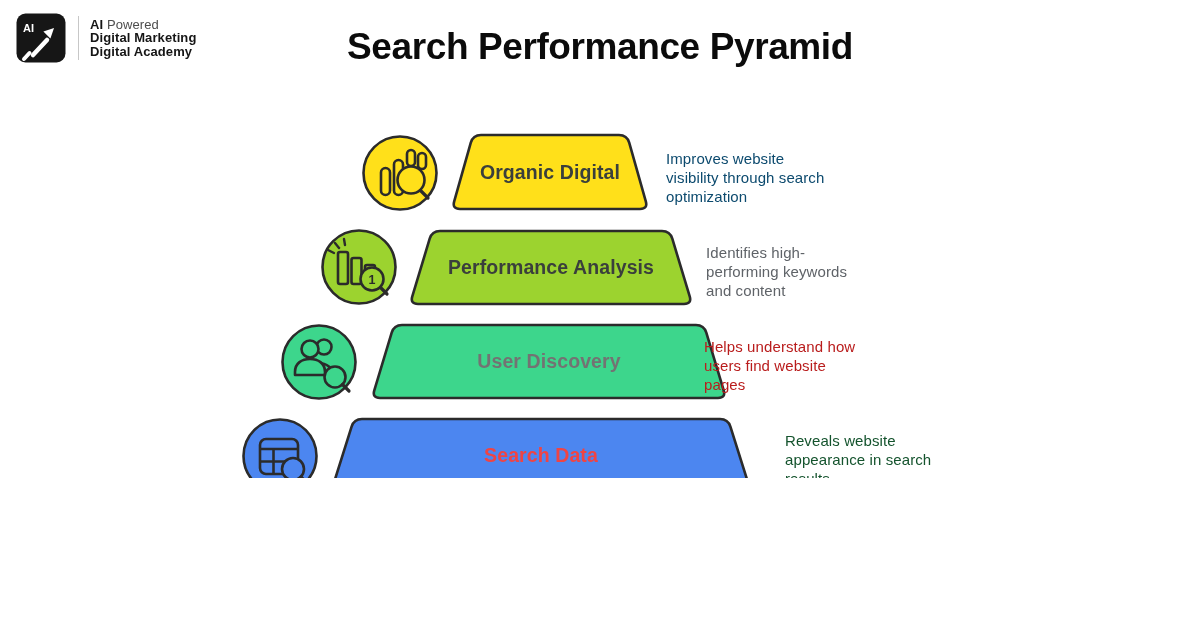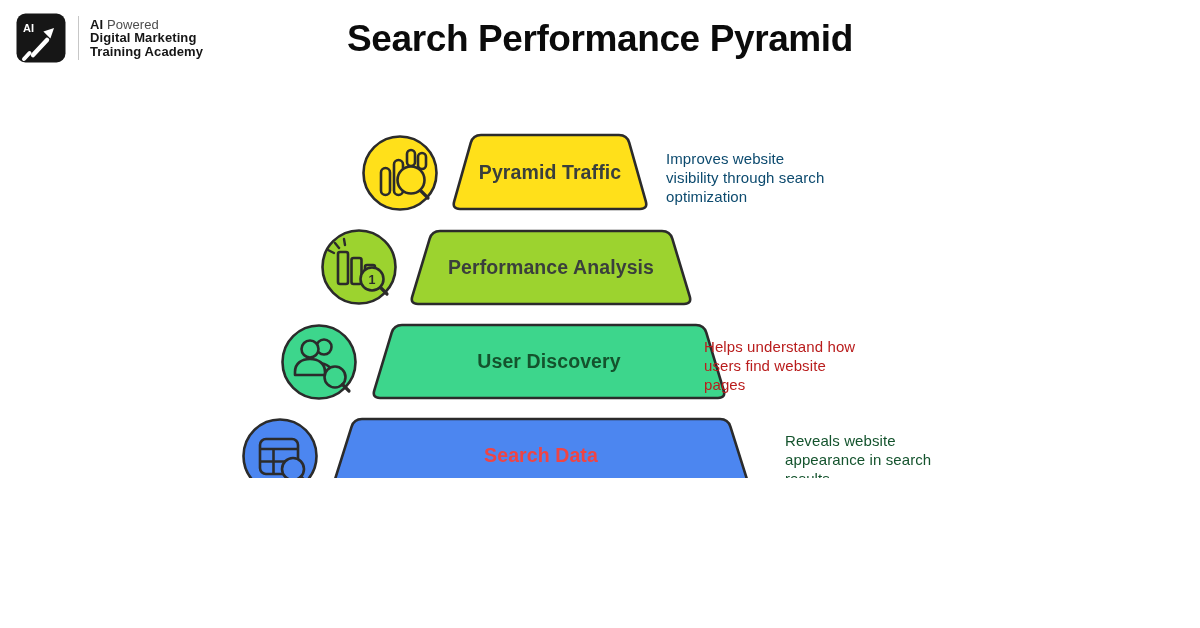--- a/index.html
+++ b/index.html
@@ -7,21 +7,21 @@
     position:relative;width:1200px;height:478px;background:#ffffff;overflow:hidden;
     font-family:"Liberation Sans","DejaVu Sans",sans-serif;
   }
   
   .logo{position:absolute;left:16px;top:13px;display:flex;align-items:center;}
   .logo-badge{display:block;}
   .logo-divider{width:1px;height:44px;background:#c7c7c7;margin:0 11px 0 12px;}
   .logo-text{font-size:13px;line-height:13.5px;color:#151515;font-weight:700;letter-spacing:.1px;}
   .logo-text .rest{font-weight:400;color:#4d4d4d;}
   .page-title{
-    position:absolute;left:0;right:0;top:18px;margin:0;text-align:center;
+    position:absolute;left:0;right:0;top:18px;margin:8px;text-align:center;
     font-size:37px;font-weight:700;color:#0b0b0b;letter-spacing:-0.4px;
   }
   
   .level{position:absolute;}
   .level svg{display:block;}
   .level-label{
     position:absolute;inset:0;display:flex;align-items:center;justify-content:center;
     font-size:19.5px;font-weight:700;letter-spacing:.1px;
   }
   .icon-circle{position:absolute;}
@@ -40,40 +40,40 @@
       <rect x="0.5" y="0.5" width="49" height="49" rx="9" fill="#161616"></rect>
       <text x="7" y="19" font-size="11" font-weight="700" fill="#ffffff">AI</text>
       <line x1="17" y1="42" x2="31" y2="27" stroke="#ffffff" stroke-width="4.5" stroke-linecap="round"></line>
       <polygon points="38,15 34.4,25.6 27.4,18.6" fill="#ffffff"></polygon>
       <line x1="8" y1="46" x2="13.5" y2="40" stroke="#ffffff" stroke-width="4" stroke-linecap="round"></line>
     </svg>
     <div class="logo-divider"></div>
     <div class="logo-text">
       <div><span class="bold">AI</span> <span class="rest">Powered</span></div>
       <div>Digital Marketing</div>
-      <div>Training Academy</div>
+      <div>Digital Academy</div>
     </div>
   </div>
 
   <h1 class="page-title">Search Performance Pyramid</h1>
 
   <svg class="icon-circle" style="left:360px;top:133px" width="80" height="80" viewBox="0 0 80 80">
     <circle cx="40" cy="40" r="36.5" class="ink" stroke-width="2.6" fill="#FFE01A" stroke="#2B2B2B"></circle>
     <rect x="21" y="35" width="9" height="27" rx="4.5" fill="none" class="ink" stroke-width="2.6" stroke="#2B2B2B"></rect>
     <rect x="34" y="27" width="9" height="35" rx="4.5" fill="none" class="ink" stroke-width="2.6" stroke="#2B2B2B"></rect>
     <rect x="47" y="17" width="8" height="16" rx="4" fill="none" class="ink" stroke-width="2.6" stroke="#2B2B2B"></rect>
     <rect x="58" y="20" width="8" height="16" rx="4" fill="none" class="ink" stroke-width="2.6" stroke="#2B2B2B"></rect>
     <circle cx="51" cy="47" r="13.5" class="ink" stroke-width="2.6" fill="#FFE01A" stroke="#2B2B2B"></circle>
     <line x1="60.5" y1="57.5" x2="68" y2="65" class="ink" stroke-width="3.2" stroke-linecap="round" stroke="#2B2B2B"></line>
   </svg>
   <div class="level" style="left:449px;top:132px">
     <svg width="202" height="80">
         <path class="trap-path" stroke-width="2.6" stroke-linejoin="round" d="M11.0,77.0 Q3.0,77.0 5.2,69.3 L21.8,10.7 Q24.0,3.0 32.0,3.0 L170.0,3.0 Q178.0,3.0 180.2,10.7 L196.8,69.3 Q199.0,77.0 191.0,77.0 Z" fill="#FFE01A" stroke="#2B2B2B"></path>
       </svg>
-    <div class="level-label" style="color: rgb(58, 63, 60);">Pyramid Traffic</div>
+    <div class="level-label" style="color: rgb(58, 63, 60);">Organic Digital</div>
   </div>
   <div class="desc" style="left: 666px; top: 149px; color: #0c4a6e;">Improves website
 visibility through search
 optimization</div>
 
   <svg class="icon-circle" style="left:319px;top:227px" width="80" height="80" viewBox="0 0 80 80">
     <circle cx="40" cy="40" r="36.5" class="ink" stroke-width="2.6" fill="#9CD32F" stroke="#2B2B2B"></circle>
     <line x1="20" y1="21" x2="16" y2="16" class="ink" stroke-width="2.4" stroke-linecap="round" stroke="#2B2B2B"></line>
     <line x1="26" y1="18" x2="25" y2="12" class="ink" stroke-width="2.4" stroke-linecap="round" stroke="#2B2B2B"></line>
     <line x1="15" y1="26" x2="9" y2="23" class="ink" stroke-width="2.4" stroke-linecap="round" stroke="#2B2B2B"></line>
@@ -83,35 +83,38 @@
     <circle cx="53" cy="52" r="11.5" class="ink" stroke-width="2.6" fill="#9CD32F" stroke="#2B2B2B"></circle>
     <text x="53" y="56.5" text-anchor="middle" font-size="12.5" font-weight="700" fill="#2B2B2B">1</text>
     <line x1="61.5" y1="60.5" x2="68" y2="67" class="ink" stroke-width="3.2" stroke-linecap="round" stroke="#2B2B2B"></line>
   </svg>
   <div class="level" style="left:407px;top:228px">
     <svg width="288" height="79">
         <path class="trap-path" stroke-width="2.6" stroke-linejoin="round" d="M11.0,76.0 Q3.0,76.0 5.3,68.3 L22.7,10.7 Q25.0,3.0 33.0,3.0 L255.0,3.0 Q263.0,3.0 265.3,10.7 L282.7,68.3 Q285.0,76.0 277.0,76.0 Z" fill="#9CD32F" stroke="#2B2B2B"></path>
       </svg>
     <div class="level-label" style="color: rgb(58, 63, 60);">Performance Analysis</div>
   </div>
+  <div class="desc" style="left: 706px; top: 243px; color: rgb(95, 99, 104);">Identifies high-
+performing keywords
+and content</div>
 
   <svg class="icon-circle" style="left:279px;top:322px" width="80" height="80" viewBox="0 0 80 80">
     <circle cx="40" cy="40" r="36.5" class="ink" stroke-width="2.6" fill="#3DD68C" stroke="#2B2B2B"></circle>
     <circle cx="45" cy="25" r="7.5" fill="none" class="ink" stroke-width="2.6" stroke="#2B2B2B"></circle>
     <path d="M39,41 c9,0 15,5 15,13" fill="none" class="ink" stroke-width="2.6" stroke-linecap="round" stroke="#2B2B2B"></path>
     <circle cx="31" cy="27" r="8.5" class="ink" stroke-width="2.6" fill="#3DD68C" stroke="#2B2B2B"></circle>
     <path d="M16,53 v-3 c0,-9 7,-13 15,-13 c8,0 15,4 15,13 v3 z" class="ink" stroke-width="2.6" stroke-linejoin="round" fill="#3DD68C" stroke="#2B2B2B"></path>
     <circle cx="56" cy="55" r="10.5" class="ink" stroke-width="2.6" fill="#3DD68C" stroke="#2B2B2B"></circle>
     <line x1="63.5" y1="62.5" x2="70" y2="69" class="ink" stroke-width="3.2" stroke-linecap="round" stroke="#2B2B2B"></line>
   </svg>
   <div class="level" style="left:369px;top:322px">
     <svg width="360" height="79">
         <path class="trap-path" stroke-width="2.6" stroke-linejoin="round" d="M11.0,76.0 Q3.0,76.0 5.3,68.3 L22.7,10.7 Q25.0,3.0 33.0,3.0 L327.0,3.0 Q335.0,3.0 337.3,10.7 L354.7,68.3 Q357.0,76.0 349.0,76.0 Z" fill="#3DD68C" stroke="#2B2B2B"></path>
       </svg>
-    <div class="level-label" style="color: #14532d;">User Discovery</div>
+    <div class="level-label" style="color: #737373;">User Discovery</div>
   </div>
   <div class="desc" style="left: 704px; top: 337px; color: #b91c1c;">Helps understand how
 users find website
 pages</div>
 
   <svg class="icon-circle" style="left:240px;top:416px" width="80" height="80" viewBox="0 0 80 80">
     <circle cx="40" cy="40" r="36.5" class="ink" stroke-width="2.6" fill="#4C86F0" stroke="#2B2B2B"></circle>
     <rect x="20" y="23" width="38" height="35" rx="6" fill="none" class="ink" stroke-width="2.6" stroke="#2B2B2B"></rect>
     <line x1="20" y1="33" x2="58" y2="33" class="ink" stroke-width="2.6" stroke="#2B2B2B"></line>
     <line x1="33.5" y1="33" x2="33.5" y2="58" class="ink" stroke-width="2.6" stroke="#2B2B2B"></line>

